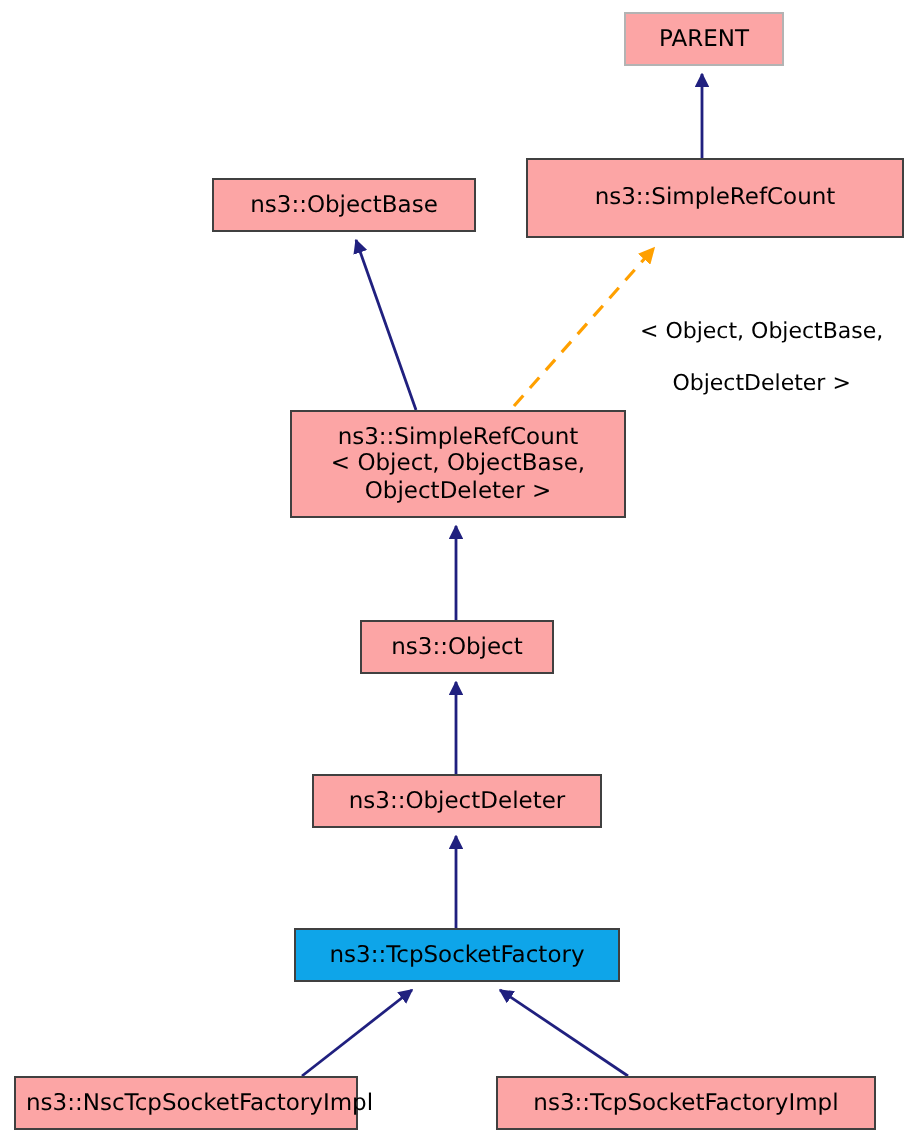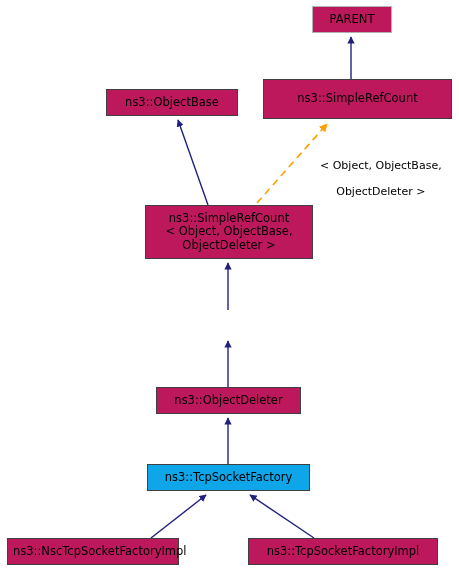--- a/index.html
+++ b/index.html
@@ -16,21 +16,21 @@
   }
   #diagram {
     position: absolute;
     left: 0; top: 0;
     width: 459px;
     height: 573px;
   }
   .node {
     position: absolute;
     box-sizing: border-box;
-    background: #be185d;
+    background: #fca5a5;
     border: 1px solid #404040;
     display: flex;
     align-items: center;
     justify-content: center;
     text-align: center;
     color: #000000;
     font-size: 11.5px;
     line-height: 13.5px;
     white-space: pre;
     letter-spacing: 0px;
@@ -102,20 +102,23 @@
   </div>
 
   <div class="node" style="left:106px; top:89px; width:132px; height:27px;justify-content:center;">
     <span class="label">ns3::ObjectBase</span>
   </div>
 
   <div class="node" style="left:145px; top:205px; width:168px; height:54px;">
     <span class="label"><span>ns3::SimpleRefCount</span><br><span>&lt; Object, ObjectBase,</span><br><span>ObjectDeleter &gt;</span></span>
   </div>
 
+  <div class="node" style="left:180px; top:310px; width:97px; height:27px;">
+    <span class="label">ns3::Object</span>
+  </div>
 
   <div class="node" style="left:156px; top:387px; width:145px; height:27px;">
     <span class="label">ns3::ObjectDeleter</span>
   </div>
 
   <div class="node highlight" style="left:147px; top:464px; width:163px; height:27px;">
     <span class="label">ns3::TcpSocketFactory</span>
   </div>
 
   <div class="node" style="left:7px; top:538px; width:172px; height:27px;">

